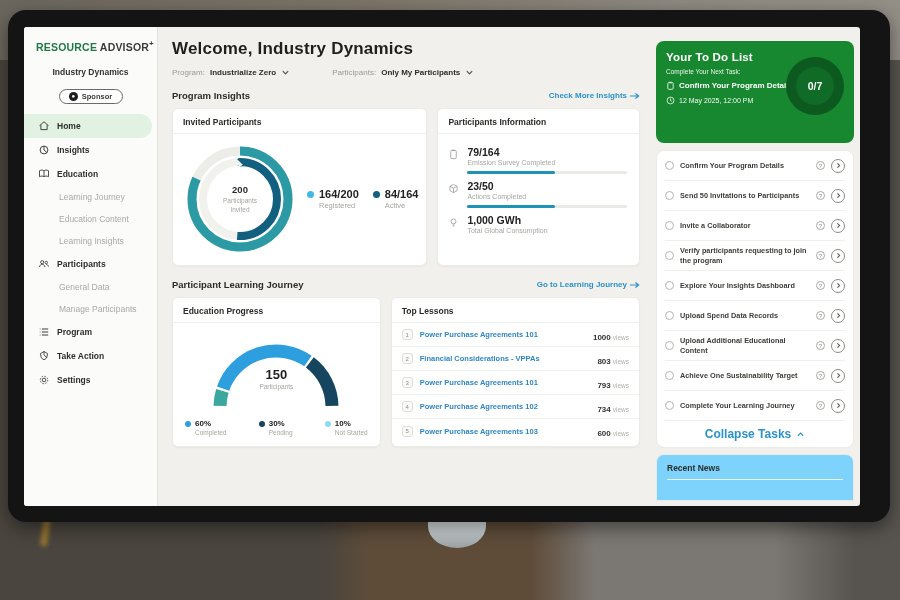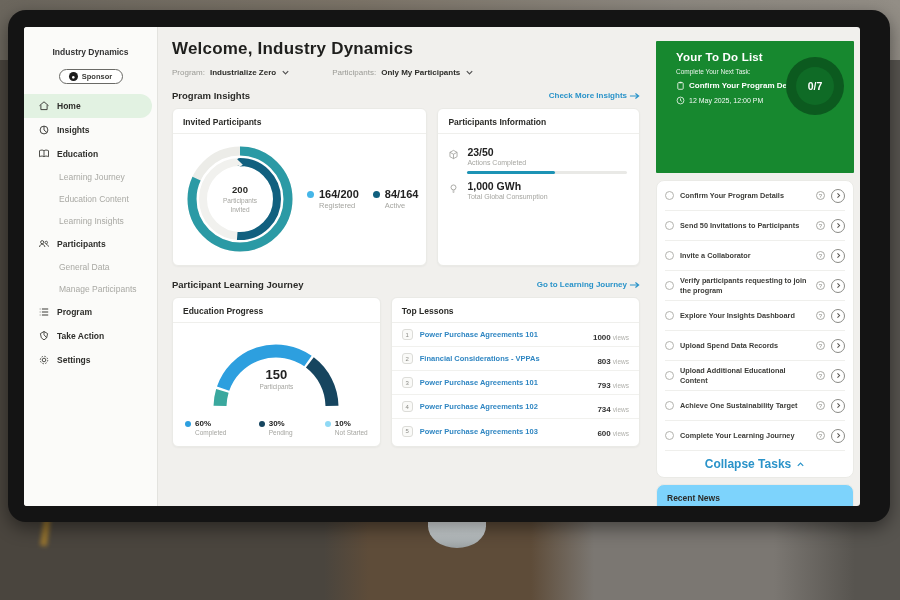--- a/index.html
+++ b/index.html
@@ -95,21 +95,21 @@
   .lesson-row { display:flex; align-items:center; gap:7px; padding:0 10px; height:24px; border-bottom:1px solid #f1f1ee; cursor:pointer; }
   .lesson-row:last-child { border-bottom:none; }
   .lesson-rank { width:11px; height:11px; border:1px solid #dcdcd8; border-radius:3px; font-size:6px; color:#8a8a85;
     display:flex; align-items:center; justify-content:center; flex:none; background:#fafaf8; }
   .lesson-title { flex:1; font-size:7.5px; font-weight:bold; color:#2f86c2; white-space:nowrap; overflow:hidden; }
   .lesson-views { font-size:8px; font-weight:bold; color:#333; }
   .lesson-views-lbl { font-size:6.5px; color:#b0b0ab; margin-left:2px; }
 
   
   .right-panel { width:208px; flex:none; padding:14px 6px 0 4px; }
-  .todo-hero { background:#17882f; border-radius:1px; padding:10px 20px 12px; color:#fff; position:relative; height:132px; }
+  .todo-hero { background:#17882f; border-radius:8px; padding:10px 10px 12px; color:#fff; position:relative; height:102px; }
   .todo-hero-title { font-size:11.5px; font-weight:bold; letter-spacing:.2px; }
   .todo-hero-sub { font-size:6.5px; margin-top:5px; opacity:.9; }
   .todo-hero-task { display:flex; gap:4px; align-items:center; font-size:8px; font-weight:bold; margin-top:6px; }
   .todo-hero-date { display:flex; gap:4px; align-items:center; font-size:7px; margin-top:6px; opacity:.95; }
   .todo-hero svg { width:9px; height:9px; color:#e8f5e8; flex:none; }
   .todo-ring { position:absolute; right:10px; top:16px; width:58px; height:58px; border-radius:50%;
     background:#0c5a1f; display:flex; align-items:center; justify-content:center; }
   .todo-ring-inner { width:38px; height:38px; border-radius:50%; background:#0f6b26;
     display:flex; align-items:center; justify-content:center; font-size:10.5px; font-weight:bold; color:#fff; }
   .tasks-card { background:#fff; border:1px solid #eaeae6; border-radius:8px; margin-top:7px; padding:0 8px; }
@@ -132,20 +132,24 @@
 
 <div class="bg-top"></div>
 <div class="bg-bottom"></div>
 <div class="yellow-sliver"></div>
 <div class="stand-neck"></div>
 
 <div class="monitor">
 <div class="screen">
 
   <div class="sidebar">
+    <div class="logo">
+      <span class="res">RESOURCE</span>
+      <span class="adv">ADVISOR</span><span class="plus">+</span>
+    </div>
     <div class="org-name">Industry Dynamics</div>
     <div class="sponsor-pill">
       <span class="sponsor-dot">●</span>
       <span class="lbl">Sponsor</span>
     </div>
     <div class="nav" id="nav">
           <div class="nav-item active">
             <svg viewBox="0 0 20 20">
               <path d="M2.5 9.5 L10 3 L17.5 9.5 M4.8 8.5 V16 H15.2 V8.5" fill="none" stroke="currentColor" stroke-width="1.6"></path>
             </svg>
@@ -273,20 +277,33 @@
                 <div class="legend-lbl">Active</div>
               </span>
             </div>
           </div>
         </div>
       </div>
 
       <div class="card info-card">
         <div class="card-title">Participants Information</div>
         <div class="info-body" id="info-body">
+              <div class="stat-row">
+                <svg viewBox="0 0 20 20" style="width: 11px; height: 11px;">
+                  <rect x="5" y="2.5" width="10" height="15" rx="2" fill="none" stroke="currentColor" stroke-width="1.5"></rect>
+                  <path d="M7.8 2.5 h4.4" stroke="currentColor" stroke-width="2.5"></path>
+                </svg>
+                <div class="stat-main">
+                  <div class="stat-value">79/164</div>
+                  <div class="stat-label">Emission Survey Completed</div>
+                  <div class="stat-track">
+                    <div class="stat-fill" style="width: 55%; background: rgb(29, 147, 181);"></div>
+                  </div>
+                </div>
+              </div>
               <div class="stat-row">
                 <svg viewBox="0 0 20 20" style="width: 11px; height: 11px;">
                   <path d="M10 2.5 L16.5 6 V14 L10 17.5 L3.5 14 V6 Z M3.5 6 L10 9.5 L16.5 6 M10 9.5 V17.5" fill="none" stroke="currentColor" stroke-width="1.4" stroke-linejoin="round"></path>
                 </svg>
                 <div class="stat-main">
                   <div class="stat-value">23/50</div>
                   <div class="stat-label">Actions Completed</div>
                   <div class="stat-track">
                     <div class="stat-fill" style="width: 55%; background: rgb(29, 147, 181);"></div>
                   </div>

